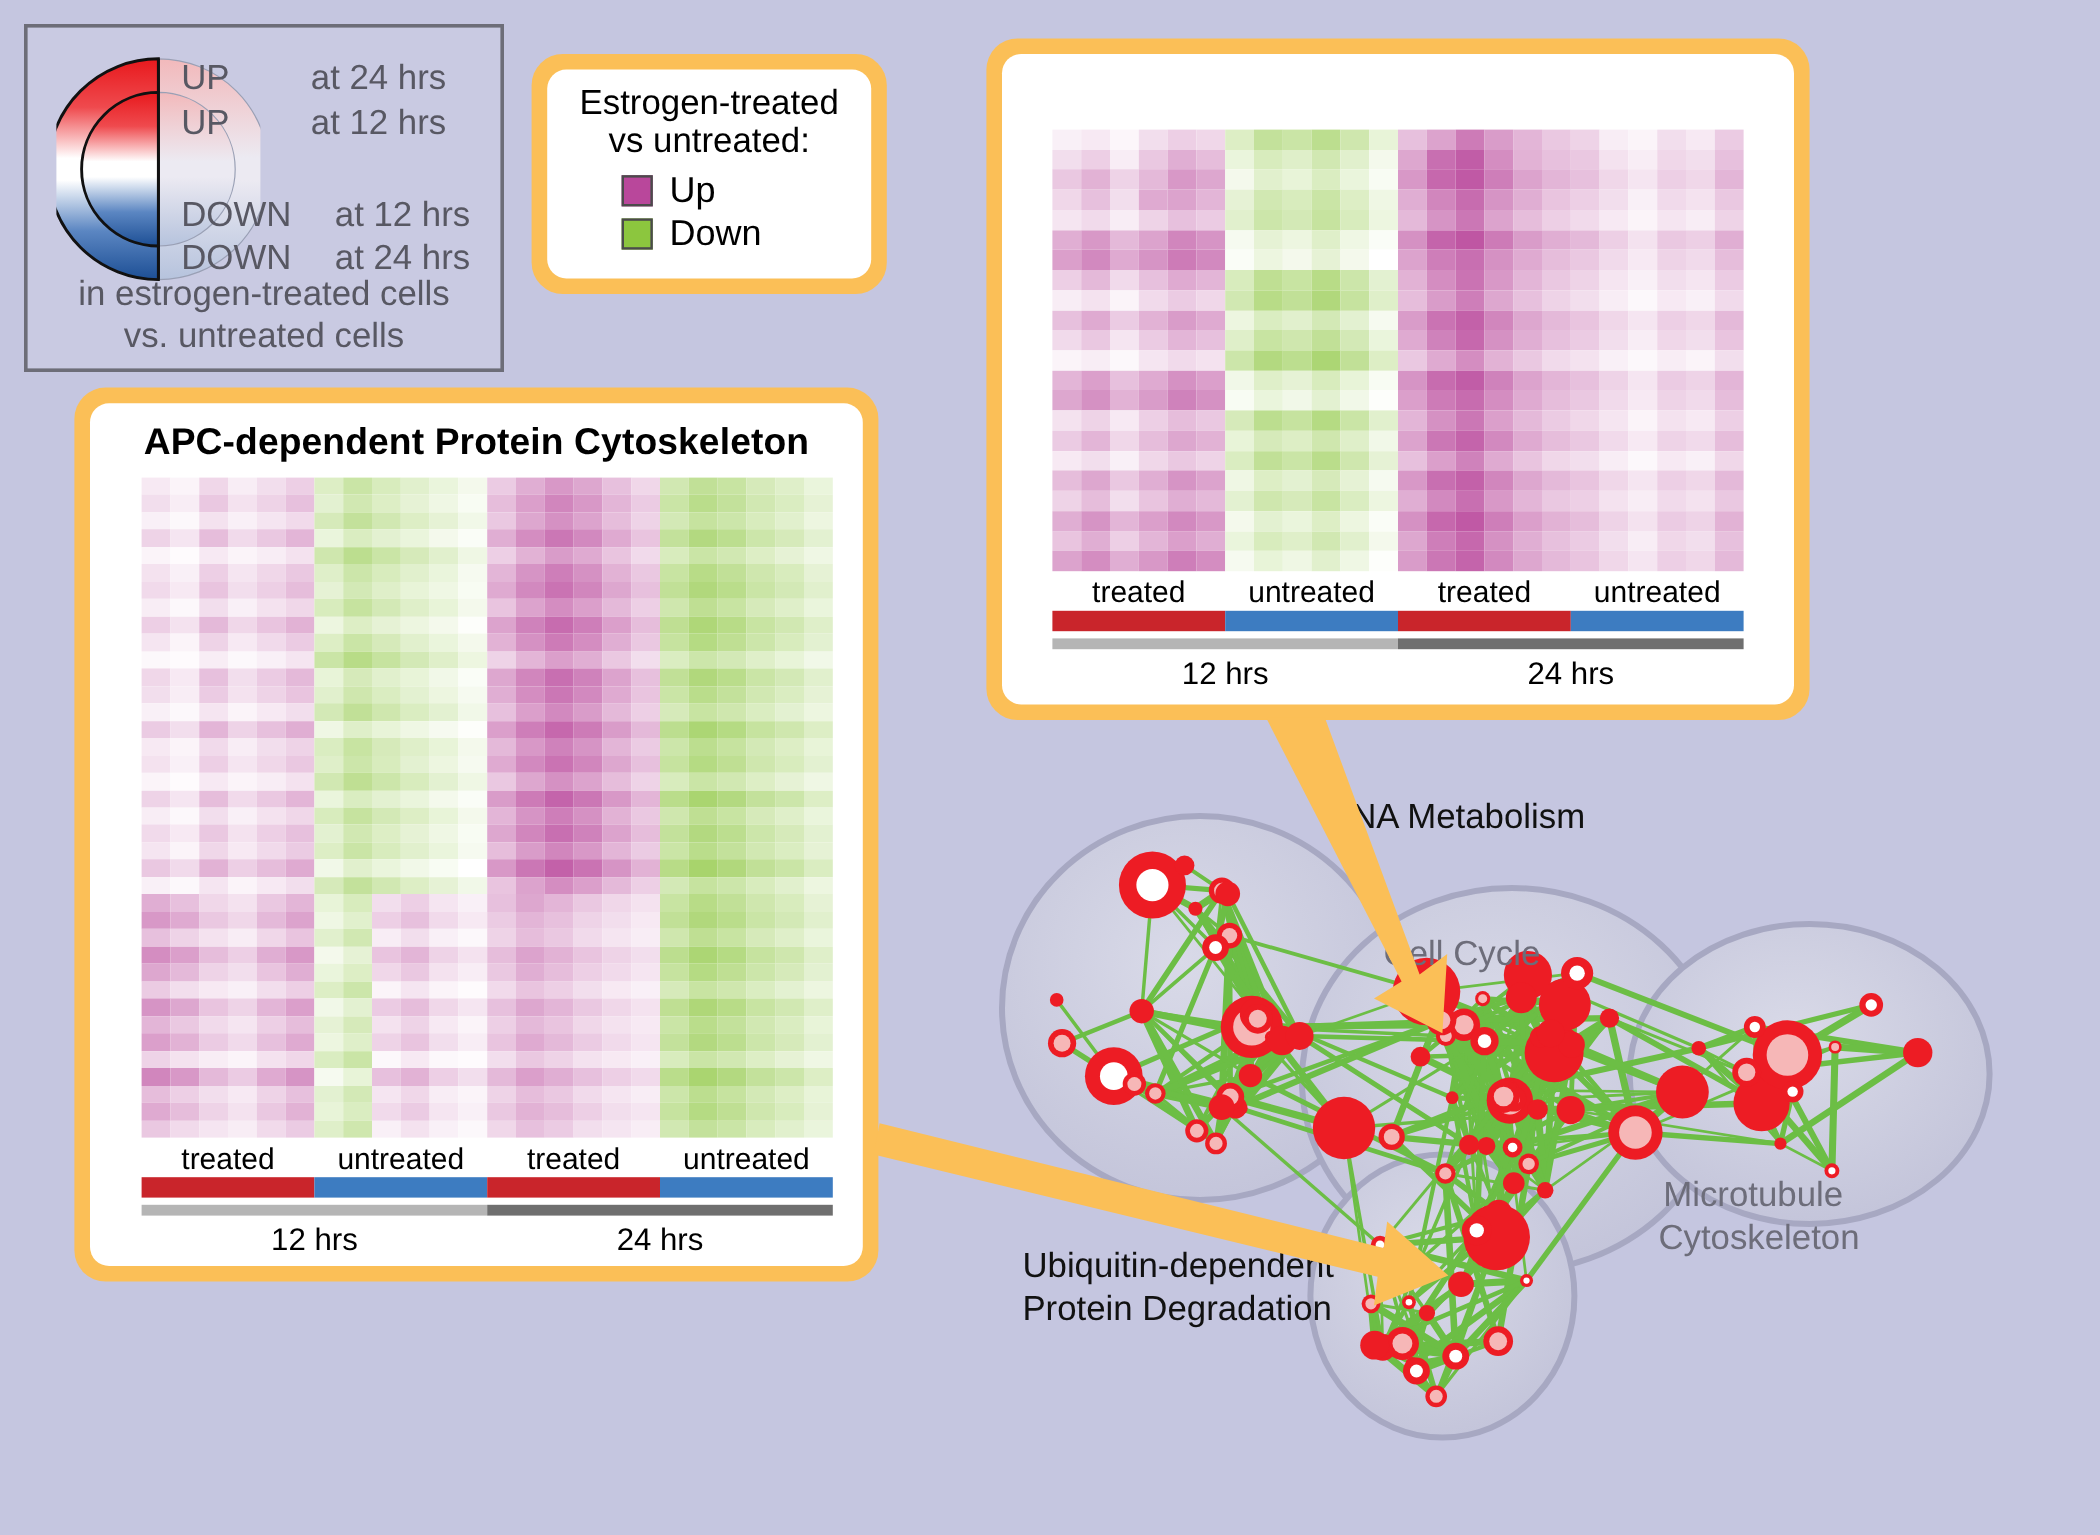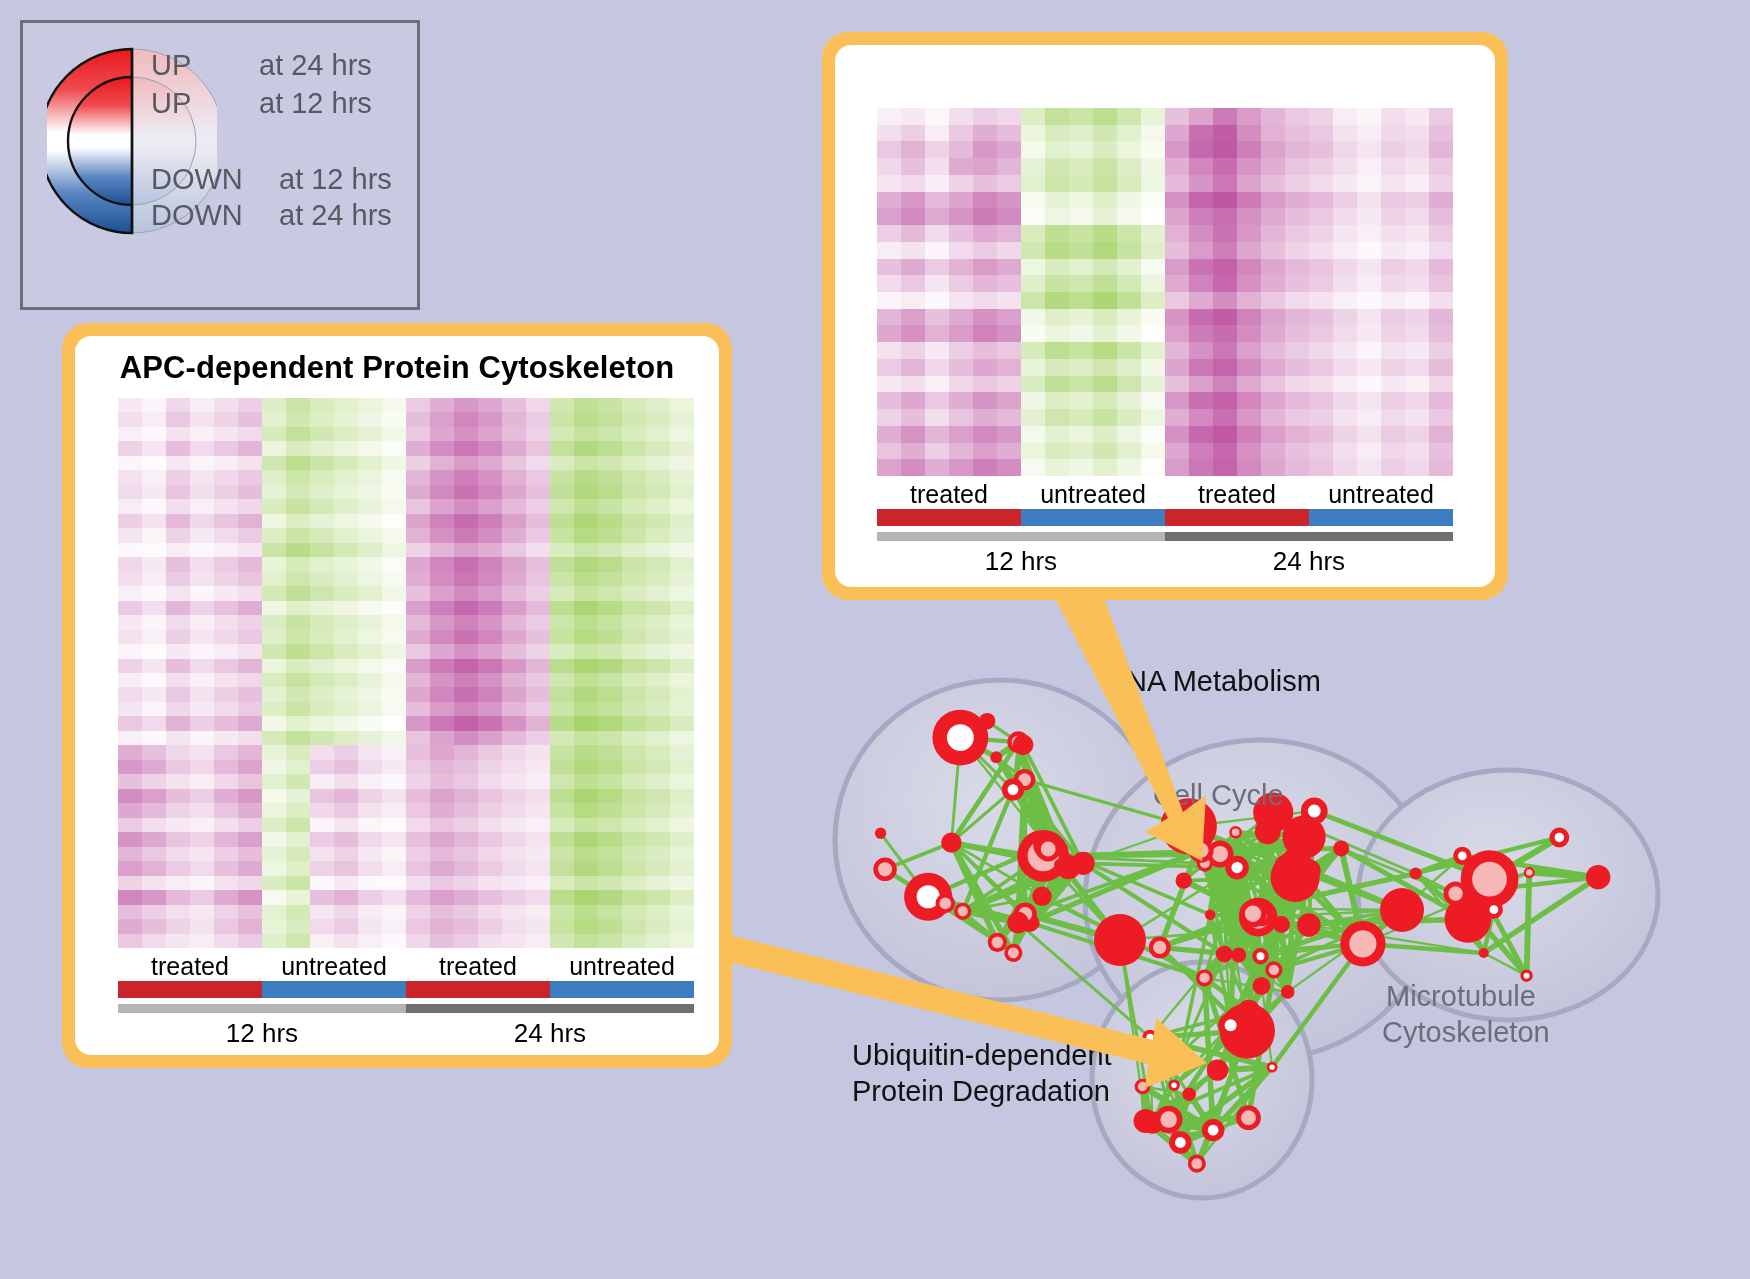--- a/index.html
+++ b/index.html
@@ -118,23 +118,43 @@
     <div class="key-lbl" style="left:128px;top:64px;">UP</div>
     <div class="key-row" style="left:236px;top:64px;">at 12 hrs</div>
 
     <div class="key-lbl" style="left:128px;top:140px;">DOWN</div>
     <div class="key-row" style="left:256px;top:140px;">at 12 hrs</div>
 
     <div class="key-lbl" style="left:128px;top:176px;">DOWN</div>
     <div class="key-row" style="left:256px;top:176px;">at 24 hrs</div>
 
     <div id="key-caption">
+      <div>in estrogen-treated cells</div>
+      <div>vs. untreated cells</div>
     </div>
   </div>
 
+  <div class="panel" id="legend-panel">
+    <div class="panel-inner">
+      <div class="legend-head">
+        <div>Estrogen-treated</div>
+        <div>vs untreated:</div>
+      </div>
+      <div class="legend-items">
+        <div class="legend-item">
+          <span class="swatch" style="background:#b9479b"></span>
+          <span class="legend-label">Up</span>
+        </div>
+        <div class="legend-item">
+          <span class="swatch" style="background:#8cc63e"></span>
+          <span class="legend-label">Down</span>
+        </div>
+      </div>
+    </div>
+  </div>
 
   <div class="panel" id="rep-panel">
     <div class="panel-inner">
       <div class="hm-wrap" id="rep-hm-wrap" style="left:42px;top:63px;width:576px;height:368px;">
         <div class="hm" id="rep-hm" style="grid-template-columns: repeat(24, 1fr); grid-template-rows: repeat(22, 1fr);">
             <div style="background: rgb(249, 240, 247);"></div>
             <div style="background: rgb(247, 233, 243);"></div>
             <div style="background: rgb(252, 246, 250);"></div>
             <div style="background: rgb(242, 222, 237);"></div>
             <div style="background: rgb(237, 207, 229);"></div>

